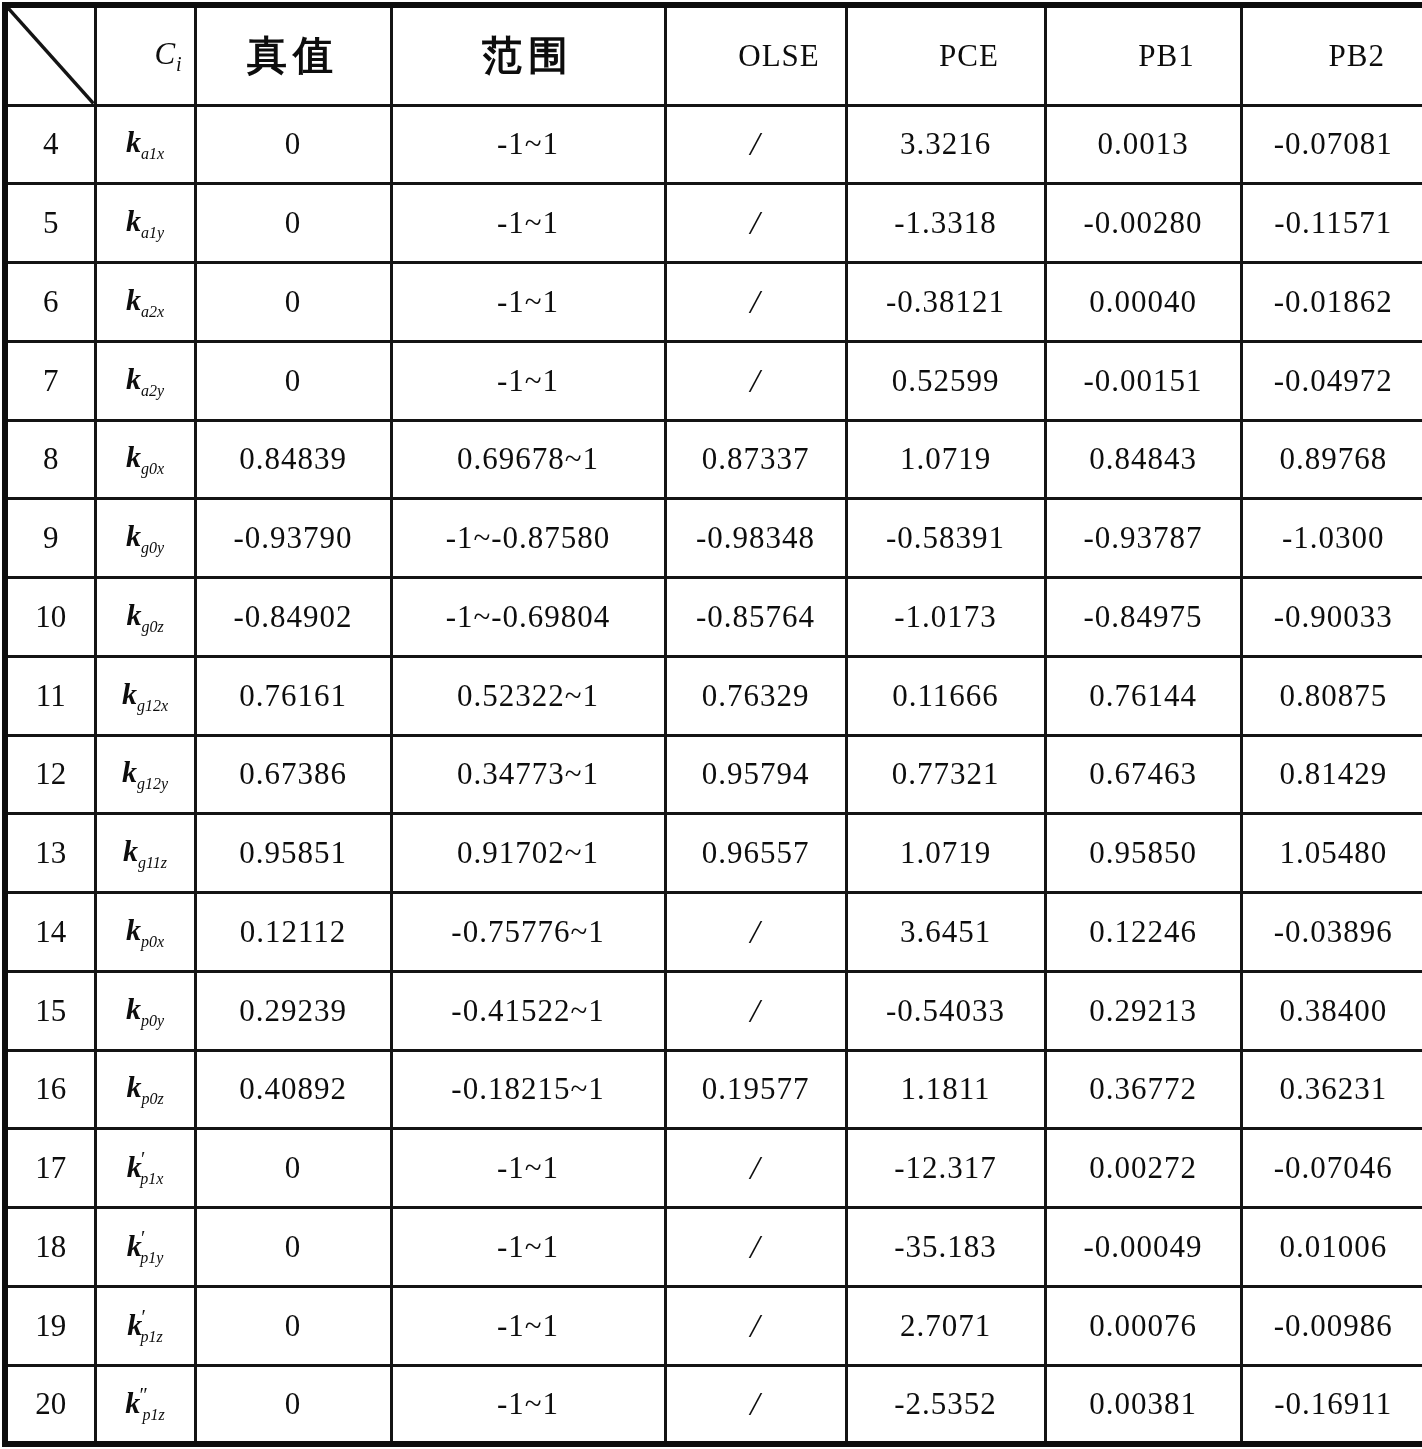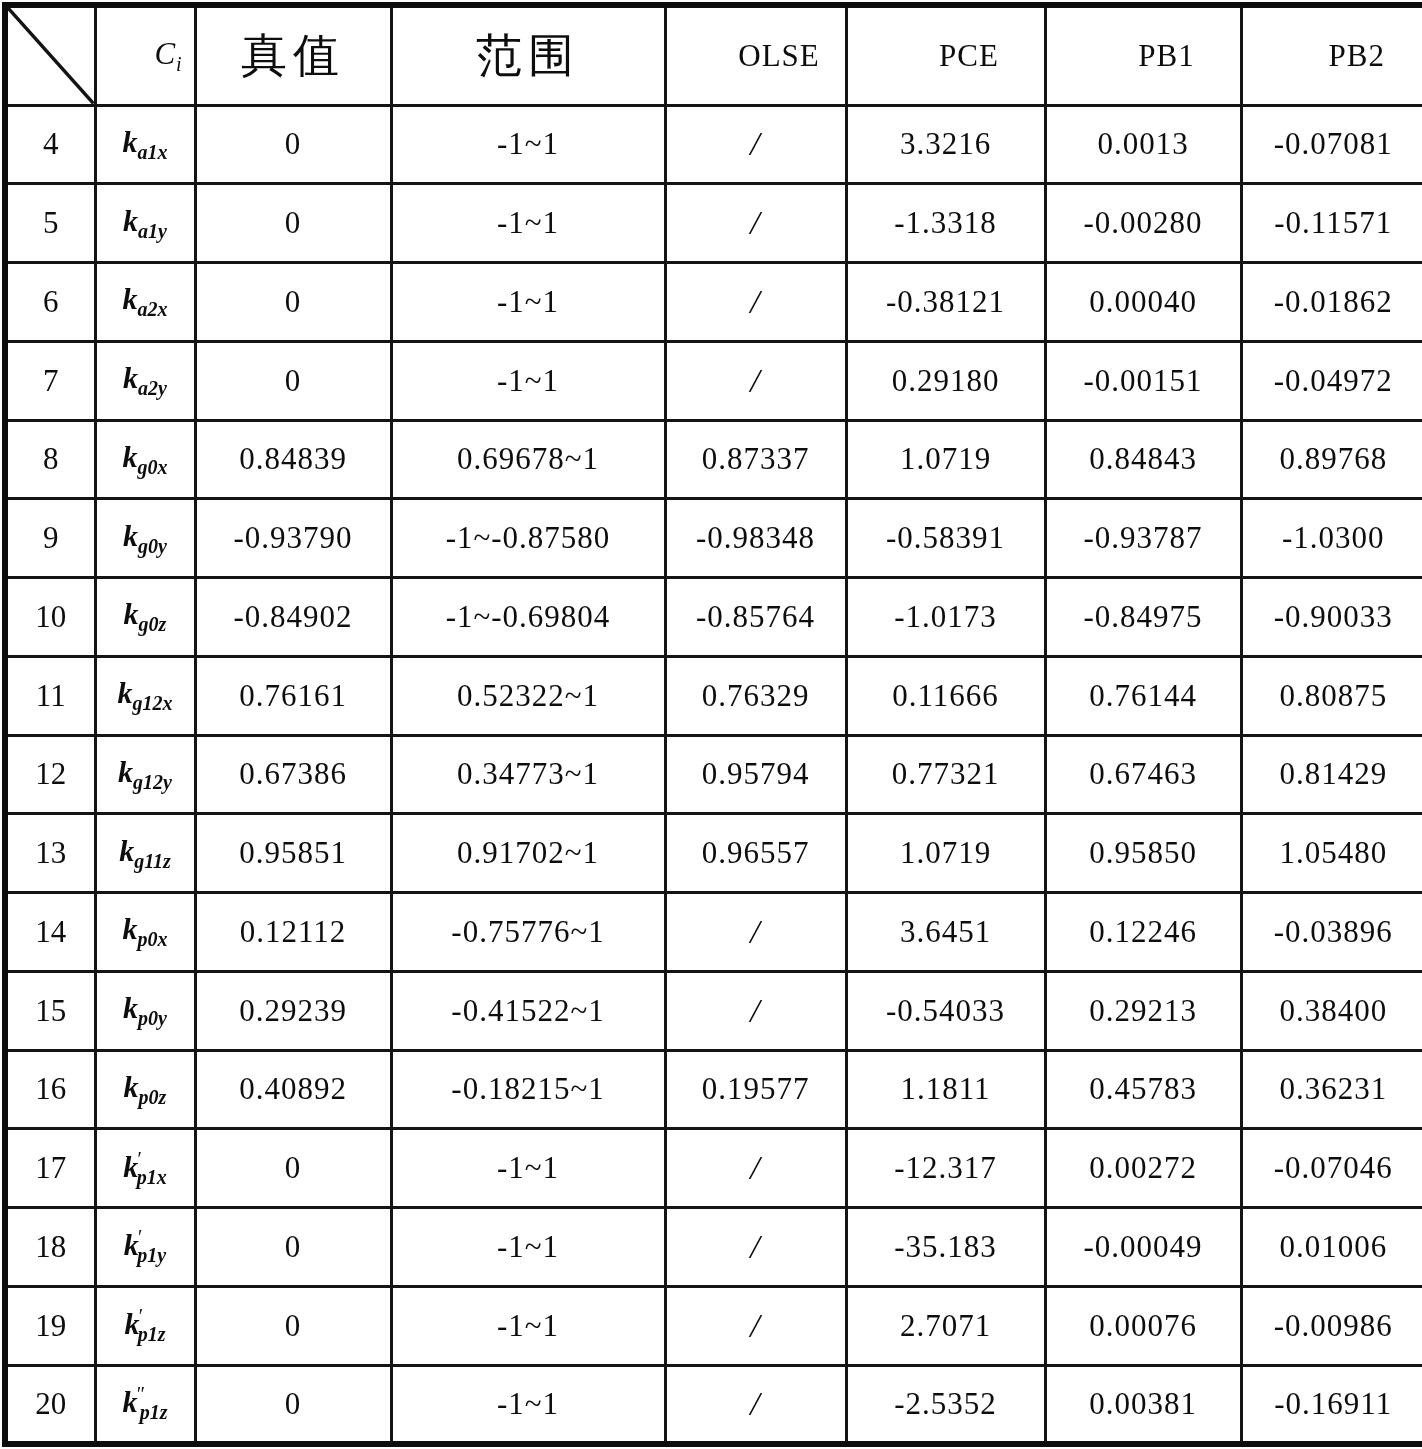--- a/index.html
+++ b/index.html
@@ -27,22 +27,22 @@
     text-align: center;
     vertical-align: middle;
     padding: 0;
     overflow: hidden;
     white-space: nowrap;
   }
   .param-table thead tr { height: 100px; }
   .param-table tbody tr { height: 78px; }
 
   th.hdr-cn {
-    font-size: 46px;
-    font-weight: normal;
+    font-size: 40px;
+    font-weight: bold;
     letter-spacing: 6px;
   }
   th.hdr-lat {
     font-size: 31px;
     font-weight: normal;
     letter-spacing: 1px;
     padding-left: 47px;
   }
   th.corner {
     position: relative;
@@ -51,22 +51,22 @@
   th.corner svg { display: block; width: 100%; height: 100%; }
 
   .ci-cell {
     font-size: 30px;
     font-style: italic;
     font-weight: bold;
     text-align: left;
     padding-left: 8px;
   }
   .ci-cell sub {
-    font-size: 20px;
-    font-weight: bold;
+    font-size: 16px;
+    font-weight: normal;
     letter-spacing: 0px;
   }
   .ci-cell sup.prime {
     font-size: 20px;
     font-weight: normal;
     margin-left: -2px;
     margin-right: -4px;
   }
   td.num {
     font-size: 31px;
@@ -144,21 +144,21 @@
         <td class="num">-0.38121</td>
         <td class="num">0.00040</td>
         <td class="num">-0.01862</td>
       </tr>
       <tr>
         <td class="rowno">7</td>
         <td class="ci-cell"><span>k</span><sub>a2y</sub></td>
         <td class="num">0</td>
         <td class="num">-1~1</td>
         <td class="num"><span class="slash">/</span></td>
-        <td class="num">0.29180</td>
+        <td class="num">0.52599</td>
         <td class="num">-0.00151</td>
         <td class="num">-0.04972</td>
       </tr>
       <tr>
         <td class="rowno">8</td>
         <td class="ci-cell"><span>k</span><sub>g0x</sub></td>
         <td class="num">0.84839</td>
         <td class="num">0.69678~1</td>
         <td class="num">0.87337</td>
         <td class="num">1.0719</td>
@@ -235,21 +235,21 @@
         <td class="num">0.29213</td>
         <td class="num">0.38400</td>
       </tr>
       <tr>
         <td class="rowno">16</td>
         <td class="ci-cell"><span>k</span><sub>p0z</sub></td>
         <td class="num">0.40892</td>
         <td class="num">-0.18215~1</td>
         <td class="num">0.19577</td>
         <td class="num">1.1811</td>
-        <td class="num">0.45783</td>
+        <td class="num">0.36772</td>
         <td class="num">0.36231</td>
       </tr>
       <tr>
         <td class="rowno">17</td>
         <td class="ci-cell"><span>k</span><sup class="prime">′</sup><sub>p1x</sub></td>
         <td class="num">0</td>
         <td class="num">-1~1</td>
         <td class="num"><span class="slash">/</span></td>
         <td class="num">-12.317</td>
         <td class="num">0.00272</td>

